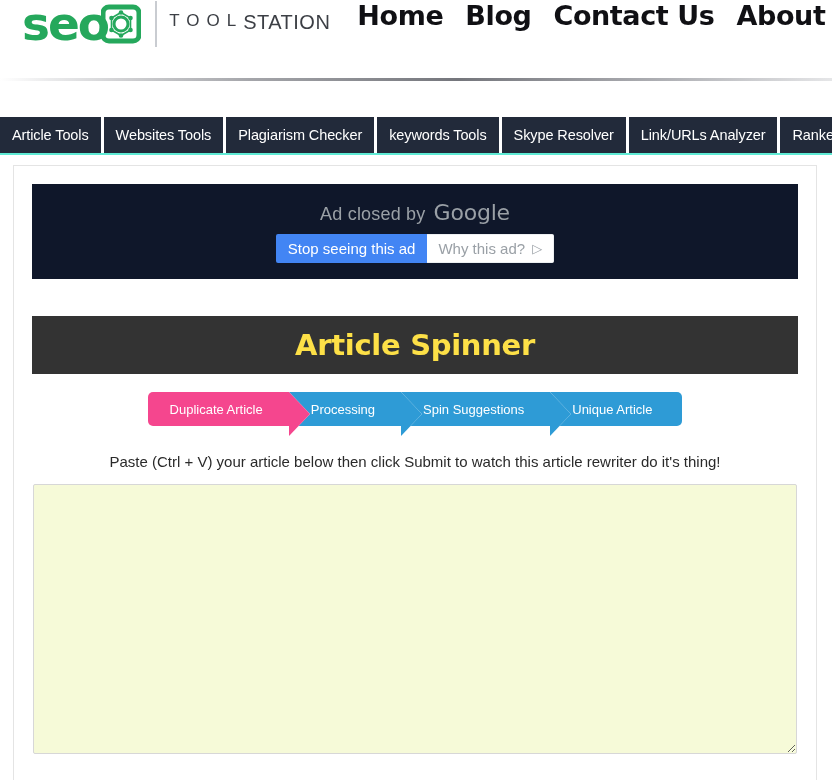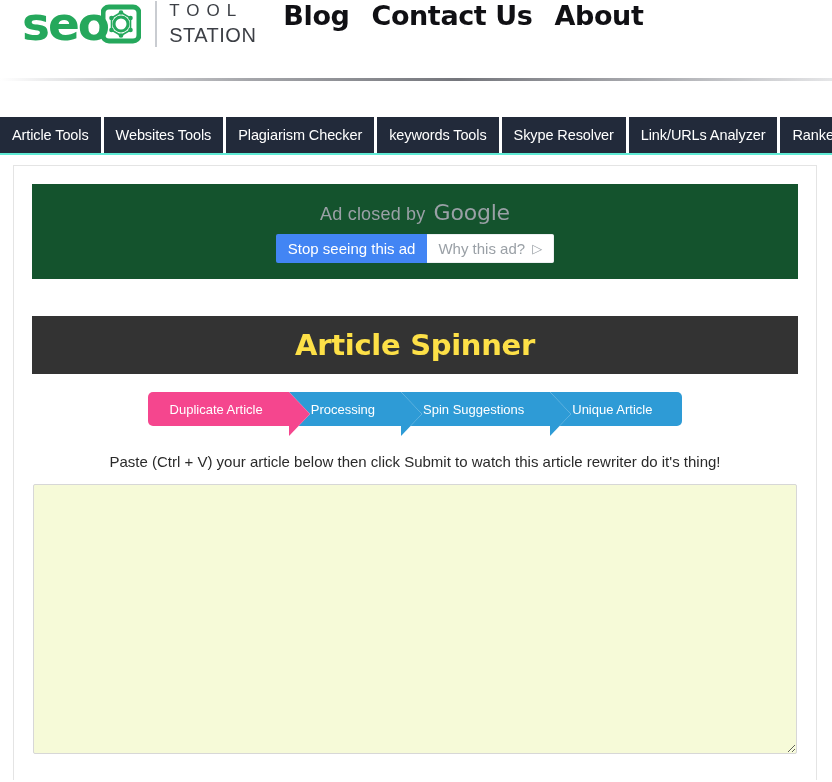--- a/index.html
+++ b/index.html
@@ -64,21 +64,20 @@
     margin-left: -7px;
   }
   .brand-divider {
     width: 2px;
     height: 46px;
     background: #c9ccd1;
     margin: 0 12px 0 14px;
   }
   .brand-toolstation {
     display: flex;
-    flex-direction: column;
     justify-content: center;
     color: #3c3f45;
     line-height: 1;
   }
   .brand-tool {
     font-family: "Liberation Sans", sans-serif;
     font-size: 17px;
     letter-spacing: 7px;
     font-weight: 400;
     margin-bottom: 6px;
@@ -140,21 +139,21 @@
     border: 1px solid #e4e4e4;
     border-bottom: none;
     background: #ffffff;
     box-sizing: border-box;
     height: 615px;
     padding: 18px 18px 0 18px;
   }
 
   
   .ad-block {
-    background: #14532d;
+    background: #0f172a;
     height: 95px;
     display: flex;
     flex-direction: column;
     align-items: center;
     justify-content: center;
     box-sizing: border-box;
   }
   .ad-closed-line {
     display: flex;
     align-items: baseline;
@@ -343,20 +342,21 @@
       </span>
     </div>
     <div class="brand-divider"></div>
     <div class="brand-toolstation">
       <span class="brand-tool">TOOL</span>
       <span class="brand-station">STATION</span>
     </div>
   </div>
 
   <nav class="main-nav">
+    <a href="#">Home</a>
     <a href="#">Blog</a>
     <a href="#">Contact Us</a>
     <a href="#">About</a>
   </nav>
 </div>
 
 <div class="subnav-wrap">
   <div class="subnav">
     <div class="subnav-item">Article Tools</div>
     <div class="subnav-item">Websites Tools</div>

